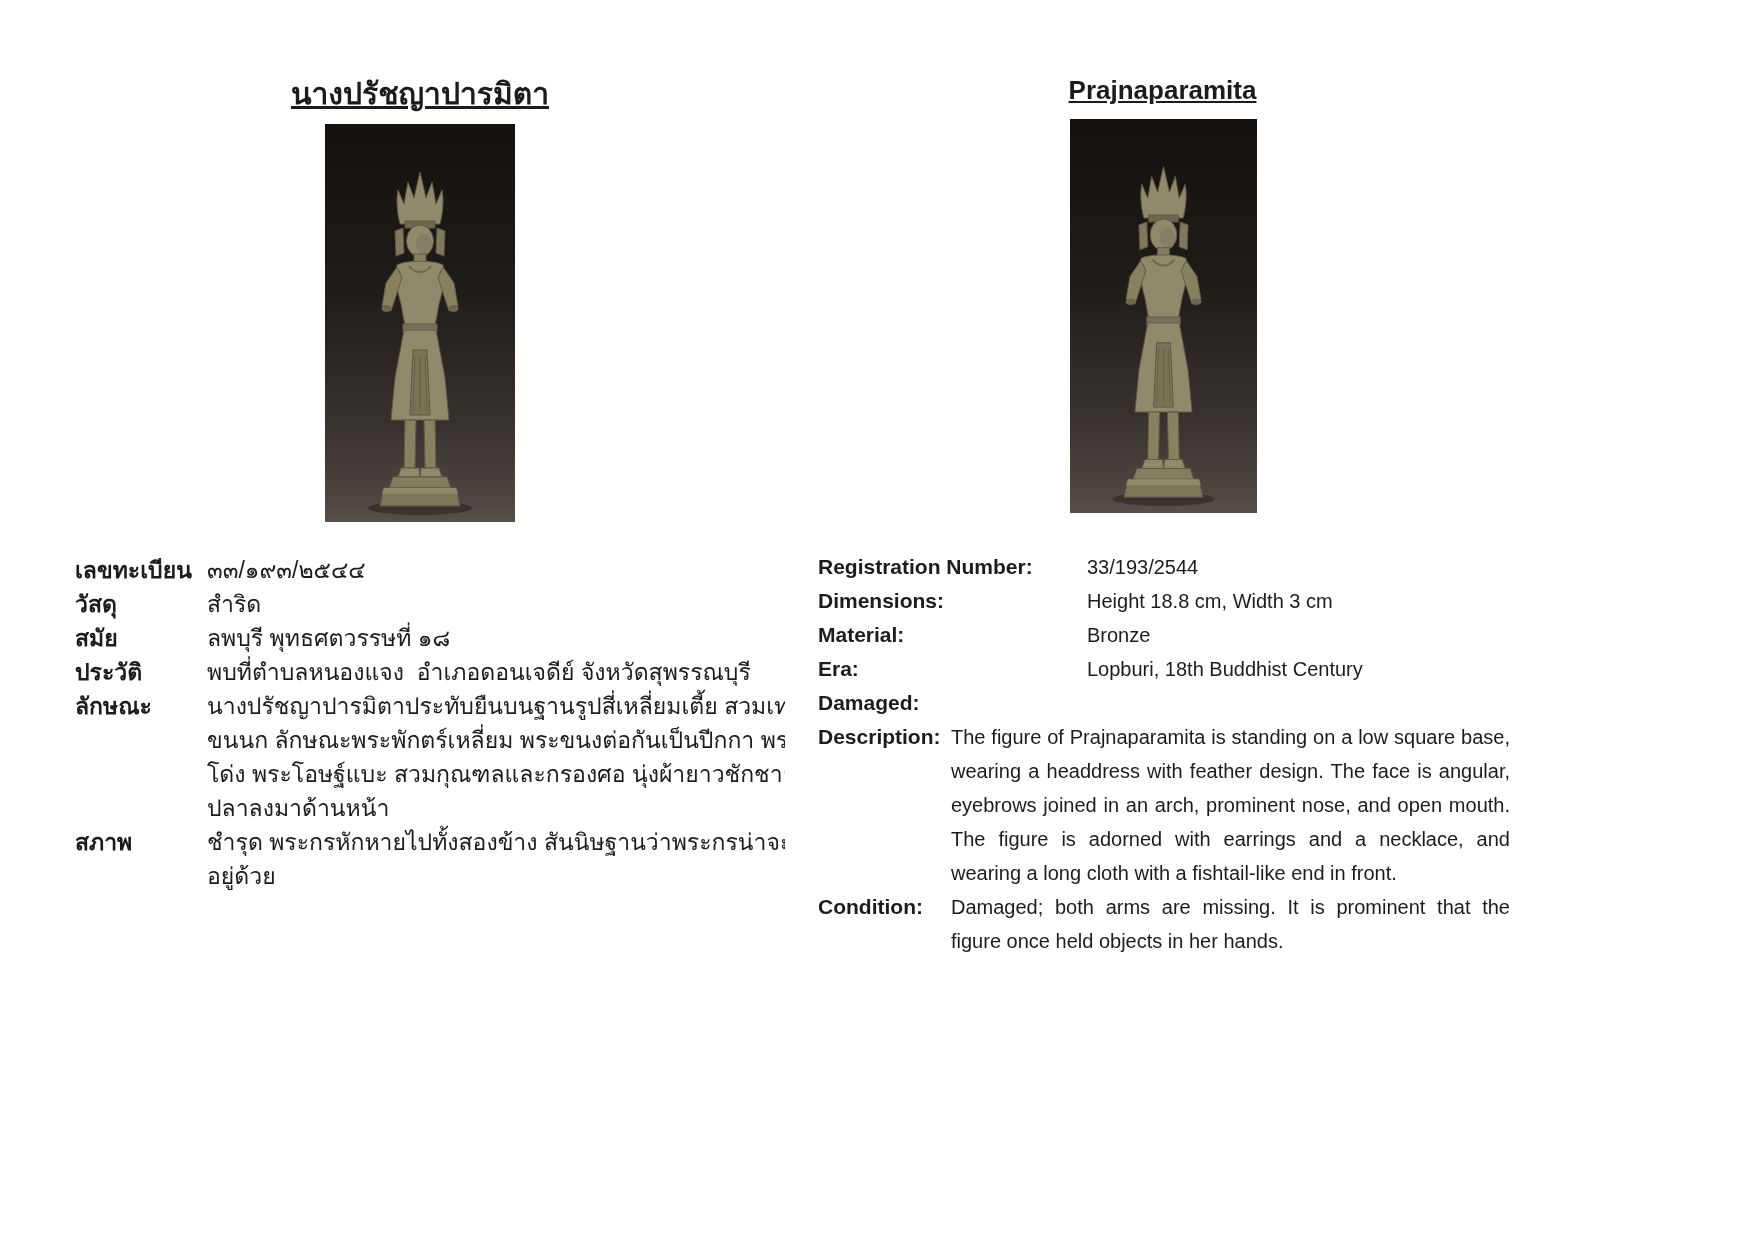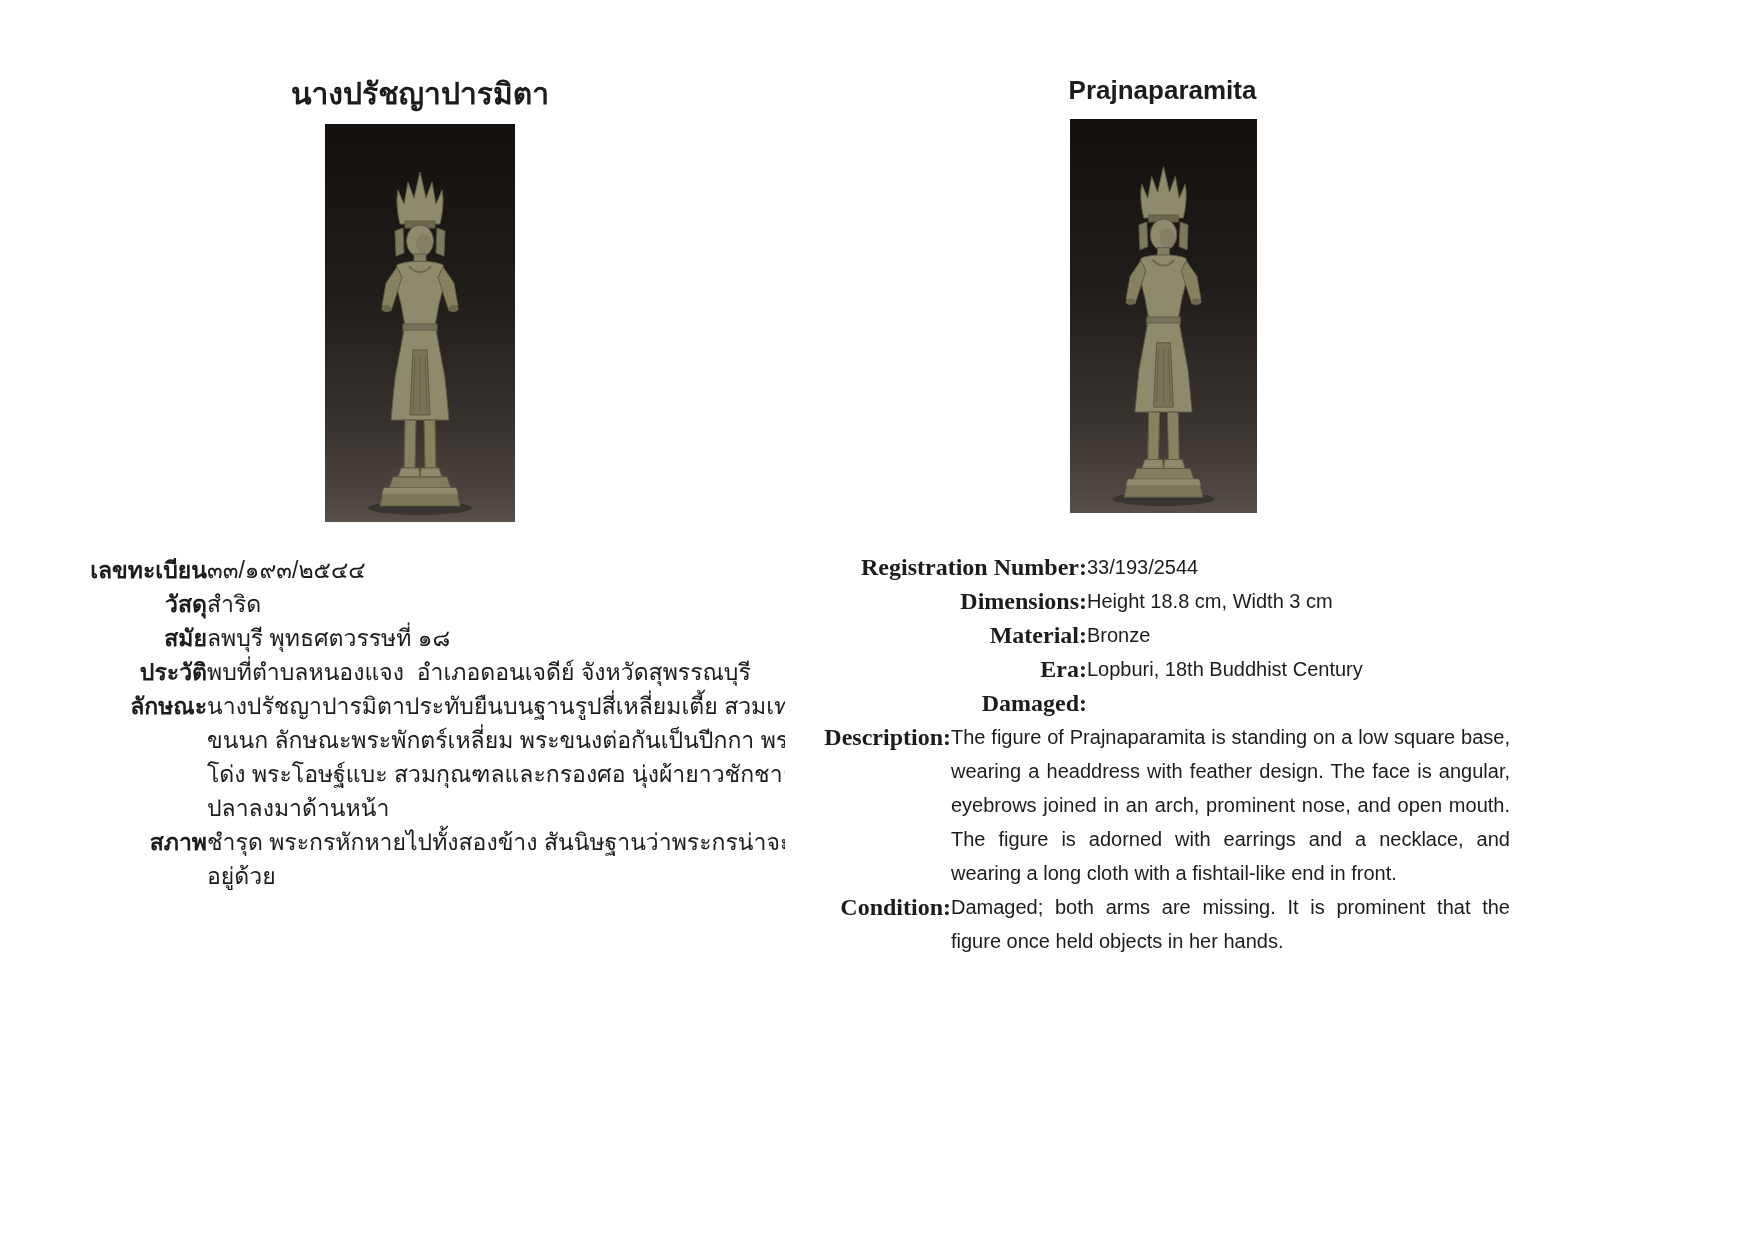--- a/index.html
+++ b/index.html
@@ -5,41 +5,41 @@
   html,body { margin:0; padding:0; background:#e9e9e9; }
   .page {
     position: relative;
     width: 1755px; height: 1241px;
     margin: 0 auto;
     background: #ffffff;
     font-family: "Liberation Sans", "DejaVu Sans", sans-serif;
     color: #1c1c1c;
     overflow: hidden;
   }
-  .title { position: absolute; font-weight: bold; text-align: center; white-space: nowrap; }
+  .title { position: absolute; font-weight: bold; text-align: center; white-space: nowrap; text-decoration: underline; }
   #title-left  { left: 230px; top: 70px; width: 380px; font-size: 30px; }
   #title-right { left: 980px; top: 75px; width: 365px; font-size: 26px; }
 
   .photo { position: absolute; overflow: hidden; background: #1a1715; }
   #photo-left  { left: 325px; top: 124px; width: 190px; height: 398px; }
   #photo-right { left: 1070px; top: 119px; width: 187px; height: 394px; }
   .photo svg { width: 100%; height: 100%; display: block; }
 
   .fields { position: absolute; }
   #fields-left  { left: 75px;  top: 553px; width: 710px; font-size: 23px; line-height: 34px; overflow: hidden; }
   #fields-right { left: 818px; top: 550px; width: 692px; font-size: 20px; line-height: 34px; }
 
   .frow { display: flex; align-items: flex-start; }
-  .flabel { font-weight: bold; flex: 0 0 auto; text-align: right; }
+  .flabel { font-weight: bold; flex: 0 0 auto; }
   .fvalue { flex: 1 1 auto; min-width: 0; }
 
   #fields-left .flabel { width: 132px; }
   #fields-left .fvalue { white-space: pre; }
 
-  #fields-right .flabel { width: 269px; font-size: 24px; font-family: Liberation Serif, serif; }
+  #fields-right .flabel { width: 269px; font-size: 21px; }
   #fields-right .frow.narrow .flabel { width: 133px; }
   #fields-right .fvalue { text-align: justify; }
 </style>
 </head>
 <body>
 
 <div class="page">
 
   <div class="title" id="title-left">นางปรัชญาปารมิตา</div>
 

